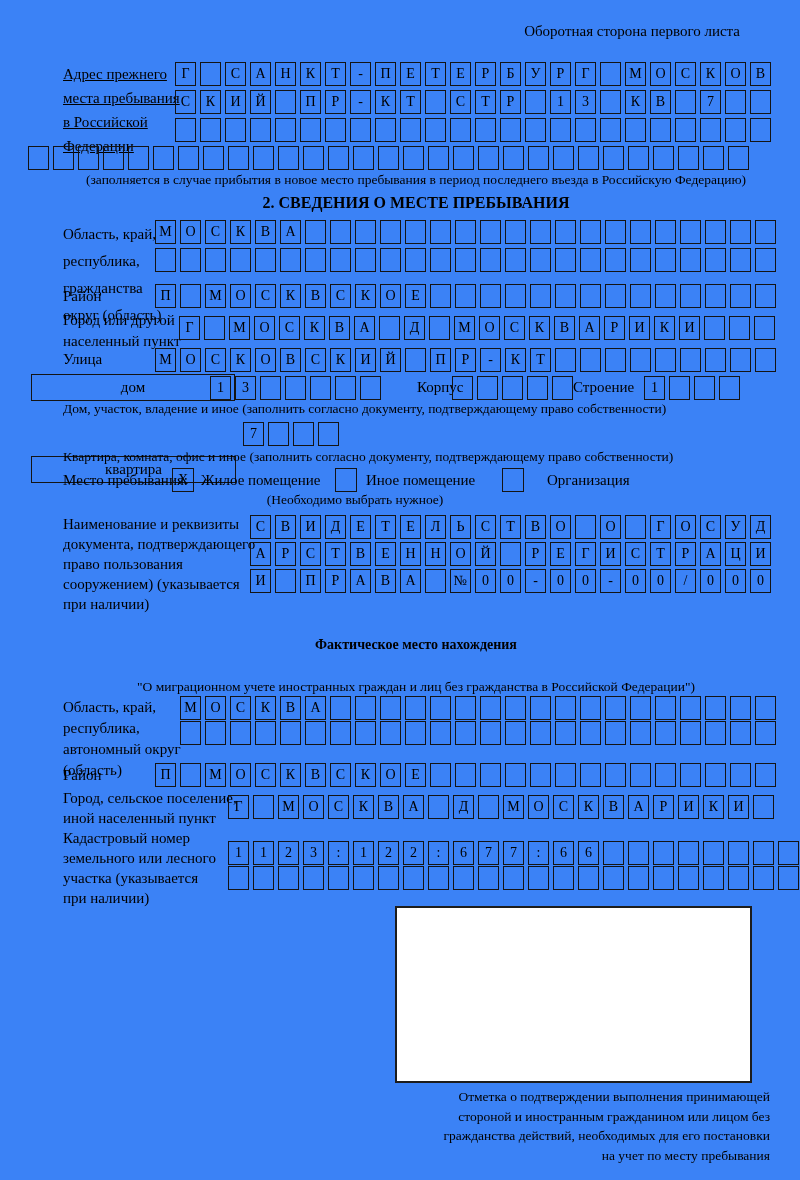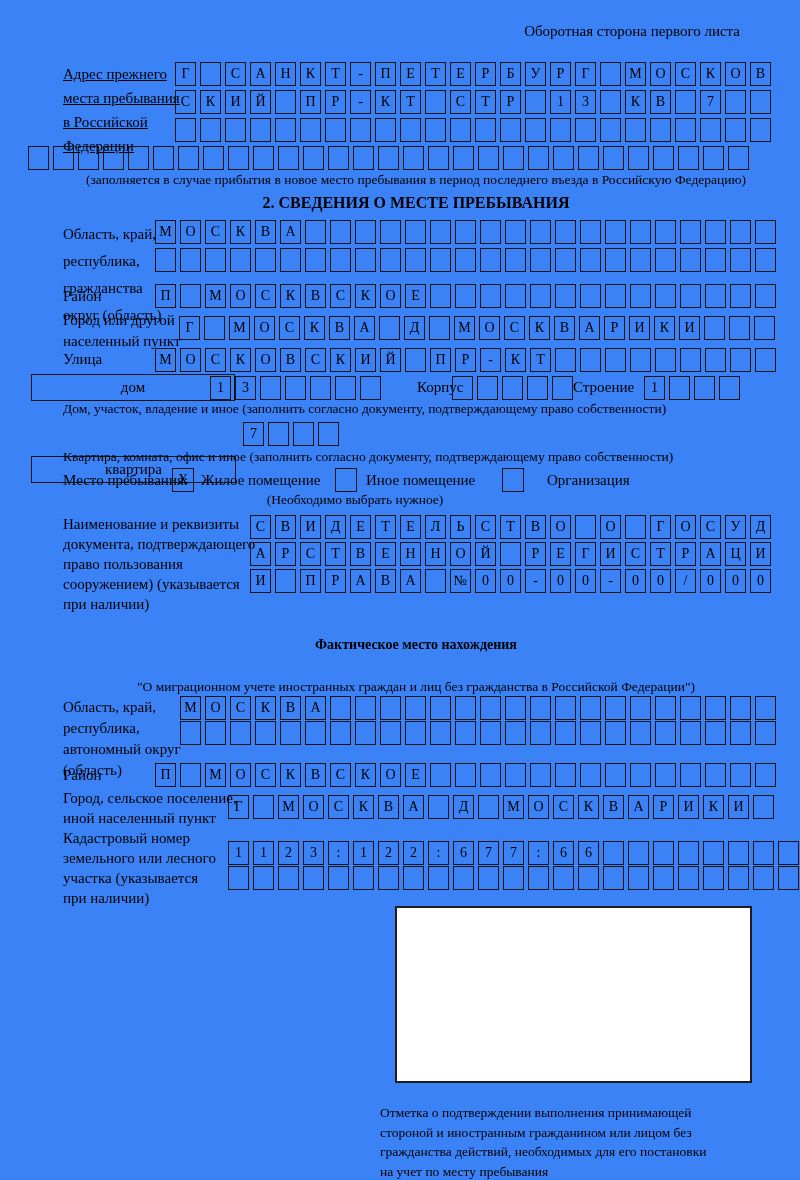--- a/index.html
+++ b/index.html
@@ -21,21 +21,21 @@
   .bigbox {
     position:absolute; box-sizing:border-box; border:1.8px solid #141414;
     display:flex; align-items:center; justify-content:center; font-size:15px;
   }
   .checkbox {
     position:absolute; width:22px; height:24px; box-sizing:border-box;
     border:1.6px solid #141414; display:flex; align-items:center; justify-content:center;
     font-size:14px;
   }
   .stamp-box { position:absolute; box-sizing:border-box; border:2px solid #1d1d1d; background:#fff; }
-  .stamp-caption { position:absolute; font-size:13.5px; text-align:left;margin-top:16px; }
+  .stamp-caption { position:absolute; font-size:13.5px; text-align:right; }
 </style>
 </head>
 <body>
 
 <div class="page">
 
   <div class="lbl" style="left:0;top:22px;width:740px;text-align:right;">Оборотная сторона первого листа</div>
 
   <div class="lines" style="left:63px;top:62px;line-height:24px;text-decoration:underline;">
       <div>Адрес прежнего</div>

